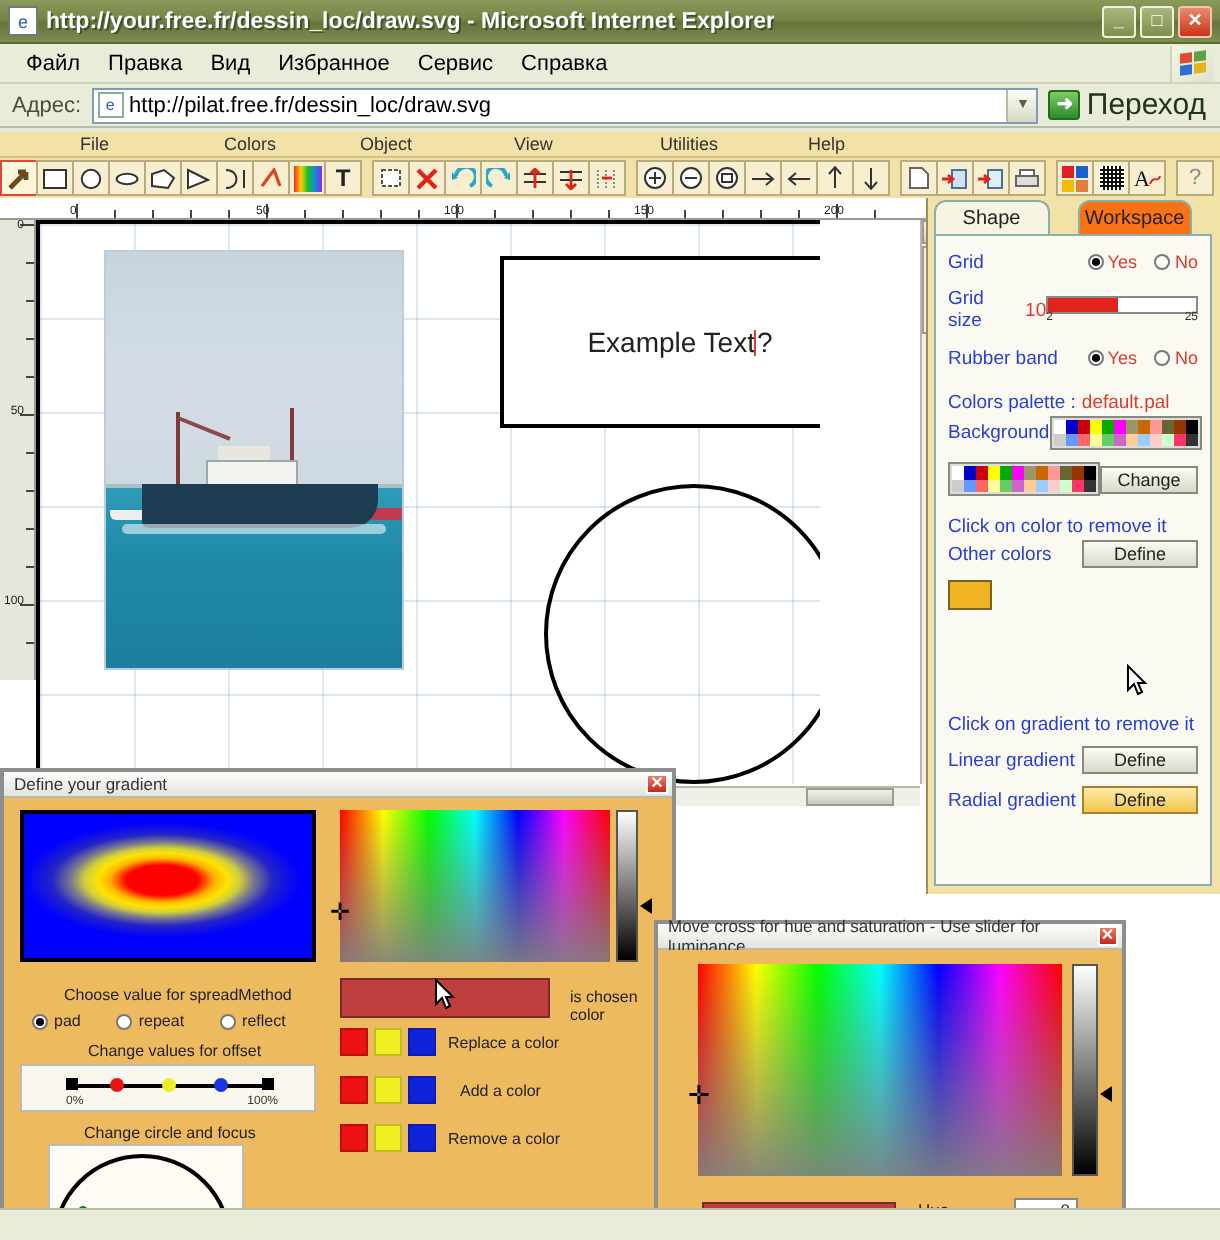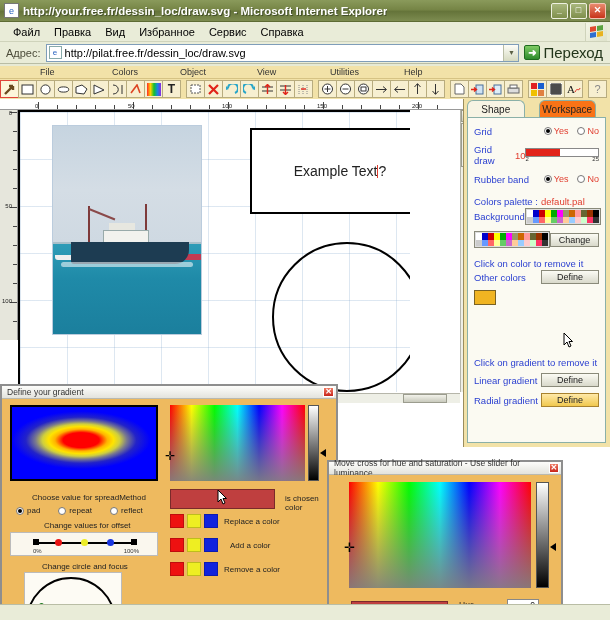--- a/index.html
+++ b/index.html
@@ -591,21 +591,21 @@
                 <span>Yes</span>
               </span>
             <span class="rad">
                 <span class="dot"></span>
                 <span>No</span>
               </span>
           </div>
         </div>
 
         <div class="prow">
-          <span class="plbl">Grid draw</span>
+          <span class="plbl">Grid size</span>
           <span class="pval">10</span>
           <div class="slider">
             <div class="track">
                 <div class="fill"></div>
               </div>
             <div class="ends">
                 <span>2</span>
                 <span>25</span>
               </div>
           </div>

